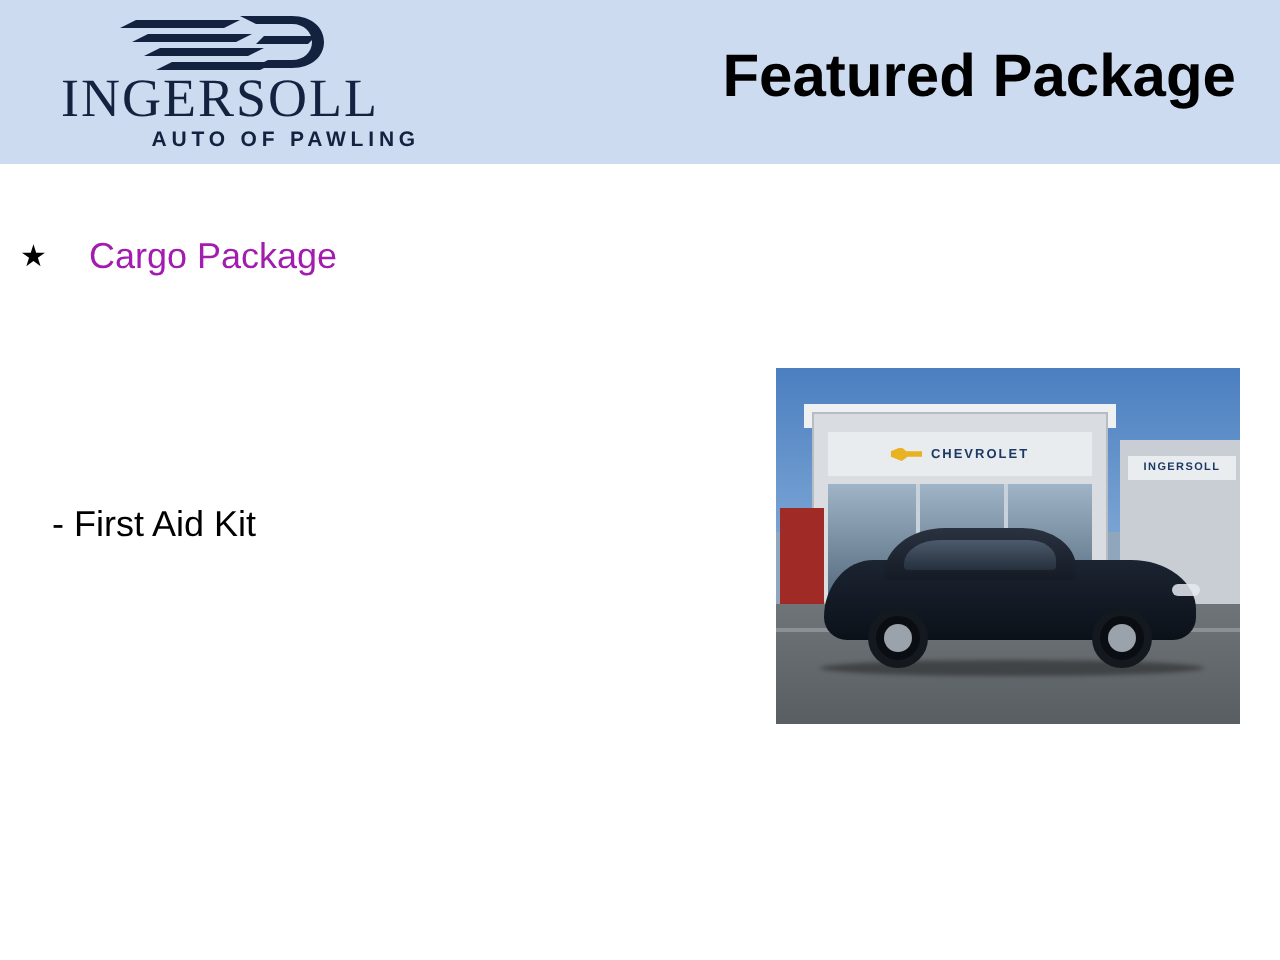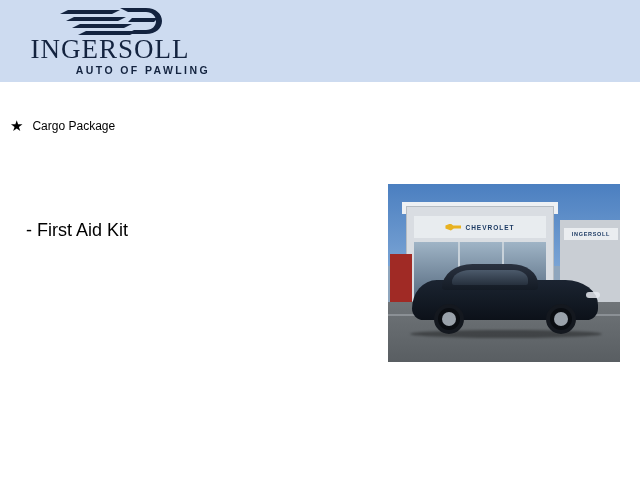--- a/index.html
+++ b/index.html
@@ -89,29 +89,31 @@
     display: flex;
     align-items: center;
     gap: 9px;
   }
   .bullet-star {
     font-size: 15px;
     line-height: 1;
     color: #000000;
   }
   .bullet-main-label {
-    font-size: 12px;
-    color: #000000;
+    font-size: 18px;
+    color: #a21caf;
+    margin-left: 12px;
   }
   .sub-item {
     position: absolute;
     left: 26px;
     font-size: 18px;
     color: #000000;
     white-space: nowrap;
+    margin-top: 32px;
   }
   .sub-1 { top: 220px; }
   .sub-2 { top: 319px; }
   .sub-3 { top: 419px; }
 
   
   .photo {
     position: absolute;
     left: 388px;
     top: 184px;
@@ -286,20 +288,21 @@
           <path d="M22 18 L74 18 L66 22 L14 22 Z"></path>
           <path d="M28 25 L80 25 L72 29 L20 29 Z"></path>
           <path d="M62 2 L88 2 C98 2 104 8 104 15 C104 22 98 28 88 28 L68 28 L76 24 L88 24 C94 24 98 20 98 15 C98 10 94 6 88 6 L70 6 Z"></path>
           <path d="M74 12 L100 12 L96 16 L70 16 Z"></path>
         </g>
       </svg>
       <div class="logo-name">INGERSOLL</div>
       <div class="logo-sub">AUTO OF PAWLING</div>
     </div>
 
+    <div class="header-title">Featured Package</div>
   </div>
 
   <div class="bullet-main">
     <span class="bullet-star">★</span>
     <span class="bullet-main-label">Cargo Package</span>
   </div>
 
   <div class="sub-item sub-1">- First Aid Kit</div>
 
   <div class="photo">

